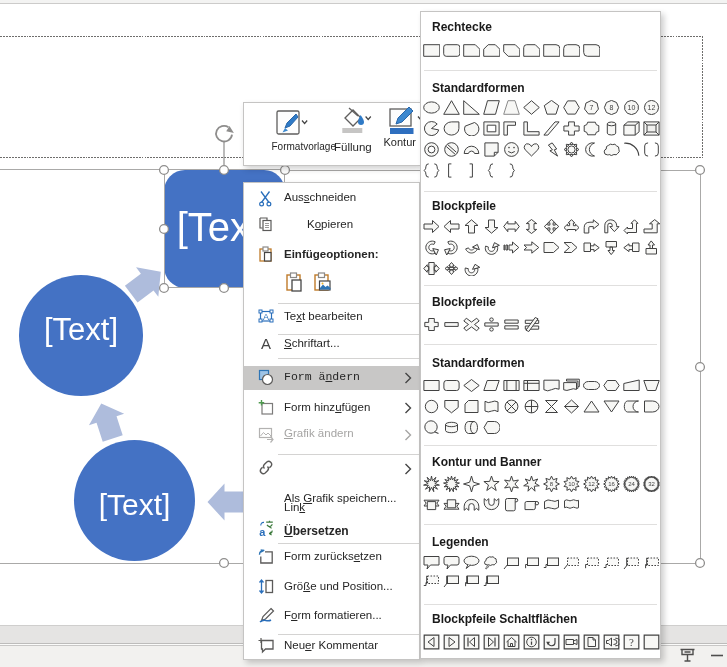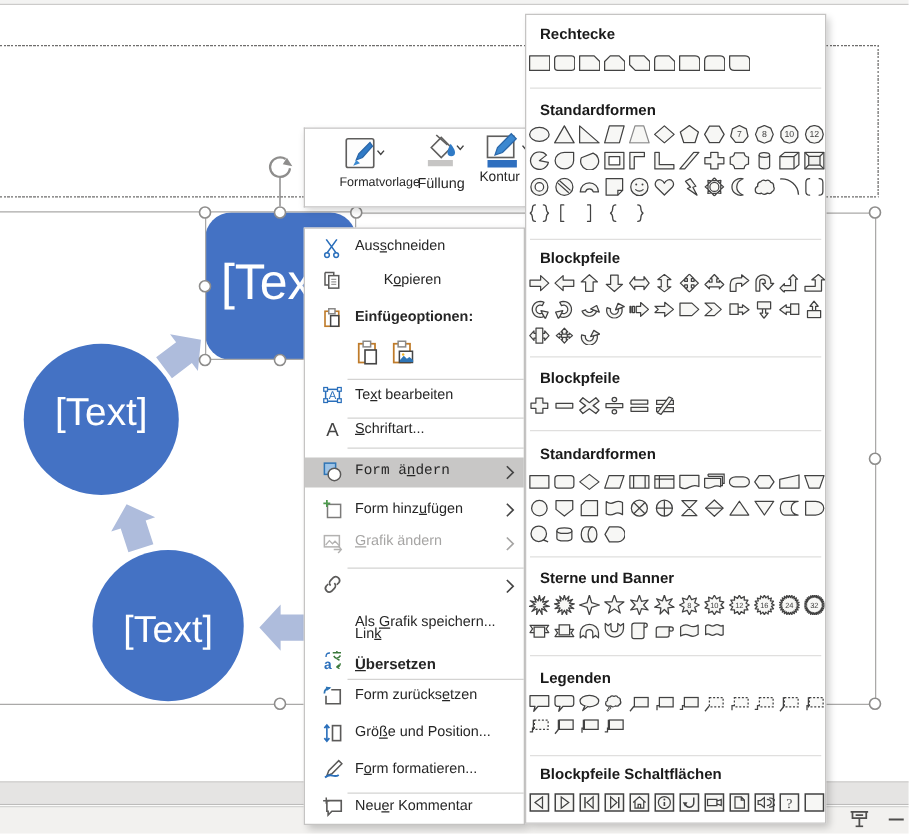--- a/index.html
+++ b/index.html
@@ -594,21 +594,21 @@
     <path d="M2.5,4.5 A6,2.2 0 0 0 14.5,4.5" fill="none" stroke="#424242" stroke-width="1"></path>
   </svg>
 <svg style="position:absolute;left:463px;top:420px;" width="17" height="15" viewBox="0 0 17 15">
     <path d="M5.5,1.5 H11 A3.5,6 0 0 1 11,13.5 H5.5 A3.5,6 0 0 1 5.5,1.5 z" fill="#f7f7f5" stroke="#424242" stroke-width="1" stroke-linejoin="round"></path>
     <path d="M11,1.5 A3.5,6 0 0 0 11,13.5" fill="none" stroke="#424242" stroke-width="1"></path>
   </svg>
 <svg style="position:absolute;left:483px;top:420px;" width="17" height="15" viewBox="0 0 17 15">
     <path d="M4.5,1.5 H11.5 A5.5,6 0 0 1 11.5,13.5 H4.5 L1,7.5 z" fill="#f7f7f5" stroke="#424242" stroke-width="1" stroke-linejoin="round"></path>
   </svg>
 <div style="position:absolute;left:424px;top:444.5px;width:233px;height:1px;background:#e0dfde;"></div>
-<div style="position:absolute;left:432px;top:454.5px;font-size:12px;color:#1a1a1a;font-weight:bold;white-space:nowrap;">Sterne und Banner</div>
+<div style="position:absolute;left:432px;top:454.5px;font-size:12px;color:#1a1a1a;font-weight:bold;white-space:nowrap;">Kontur und Banner</div>
 <svg style="position:absolute;left:423px;top:476px;" width="17" height="16" viewBox="0 0 17 16">
     <polygon points="8.5,0.0 9.46,4.74 12.83,1.27 11.07,5.77 15.78,4.68 11.87,7.52 16.42,9.14 11.59,9.41 14.55,13.24 10.34,10.86 10.75,15.68 8.5,11.4 6.25,15.68 6.66,10.86 2.45,13.24 5.41,9.41 0.58,9.14 5.13,7.52 1.22,4.68 5.93,5.77 4.17,1.27 7.54,4.74" fill="#f7f7f5" stroke="#424242" stroke-width="1" stroke-linejoin="round"></polygon>
   </svg>
 <svg style="position:absolute;left:443px;top:476px;" width="17" height="16" viewBox="0 0 17 16">
     <polygon points="8.5,0.0 9.51,3.92 12.22,0.92 11.29,4.86 15.08,3.46 12.43,6.51 16.44,7.04 12.67,8.51 15.98,10.84 11.96,10.39 13.8,13.99 10.45,11.72 10.41,15.77 8.5,12.2 6.59,15.77 6.55,11.72 3.2,13.99 5.04,10.39 1.02,10.84 4.33,8.51 0.56,7.04 4.57,6.51 1.92,3.46 5.71,4.86 4.78,0.92 7.49,3.92" fill="#f7f7f5" stroke="#424242" stroke-width="1" stroke-linejoin="round"></polygon>
   </svg>
 <svg style="position:absolute;left:463px;top:476px;" width="17" height="16" viewBox="0 0 17 16">
     <polygon points="8.5,0.0 10.34,6.16 16.5,8.0 10.34,9.84 8.5,16.0 6.66,9.84 0.5,8.0 6.66,6.16" fill="#f7f7f5" stroke="#424242" stroke-width="1" stroke-linejoin="round"></polygon>
   </svg>
 <svg style="position:absolute;left:483px;top:476px;" width="17" height="16" viewBox="0 0 17 16">

